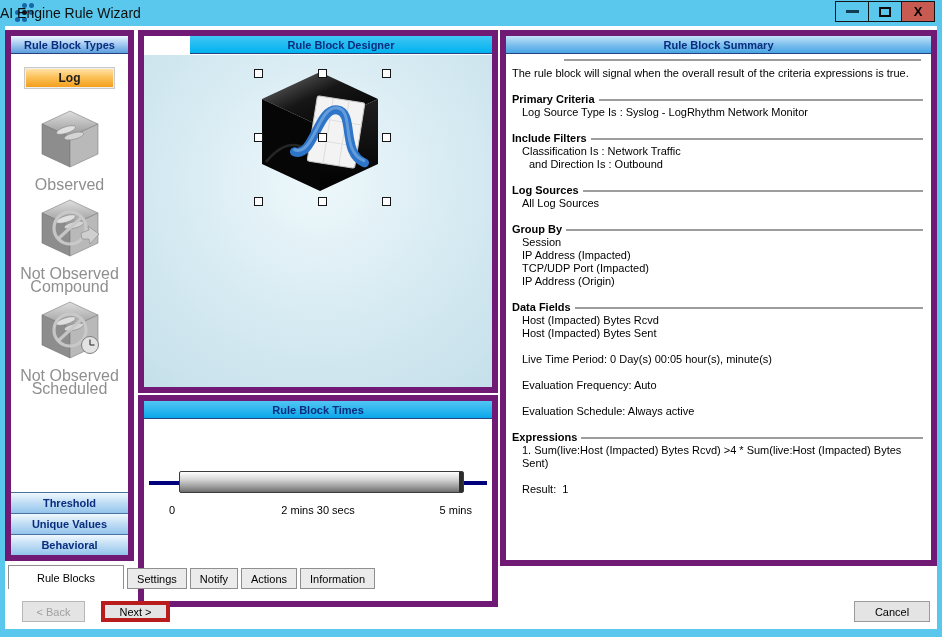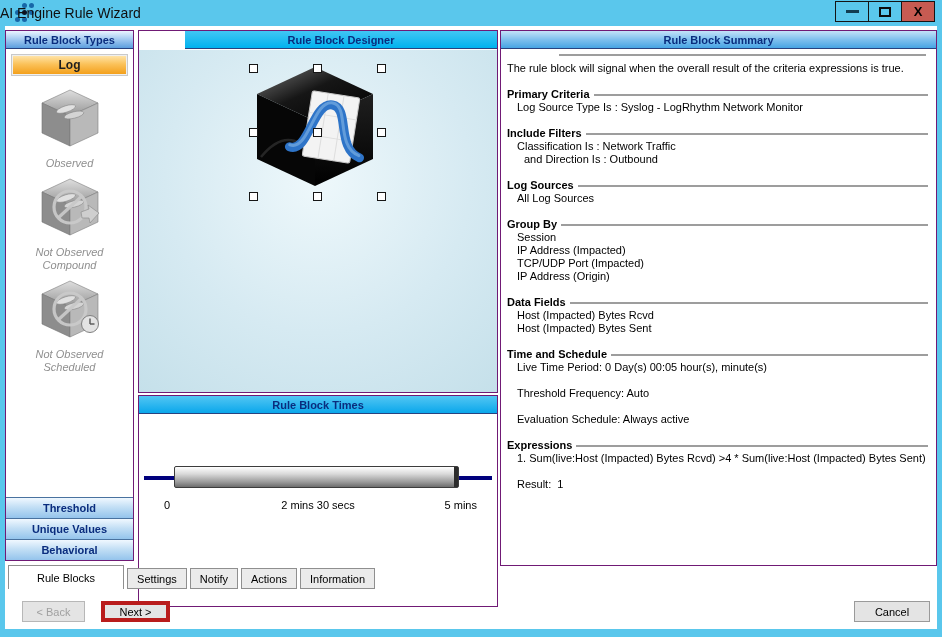--- a/index.html
+++ b/index.html
@@ -19,33 +19,33 @@
   .win-btn { width:34px; height:21px; border:1px solid #141414; margin-left:-1px;
              display:flex; align-items:center; justify-content:center; cursor:default; }
   .win-btn.close { background:#c75b52; }
   .glyph-min { width:13px; height:3px; background:#123d52; }
   .glyph-max { width:12px; height:10px; border:2px solid #0c0c0c; }
   .glyph-close { font-weight:bold; font-size:13px; color:#000; line-height:1; }
 
   
   .client { position:absolute; left:5px; top:26px; width:932px; height:603px; background:#ffffff; }
 
-  .panel { position:absolute; border:1px solid #701a75; background:#fff; }
+  .panel { position:absolute; border:6px solid #701a75; background:#fff; }
   .panel-header { height:18px; border-bottom:1px solid #28427f; display:flex; align-items:center;
                   justify-content:center; font-size:11px; font-weight:bold; color:#0a2d7e; }
 
   
   .left-panel  { left:0; top:4px; width:129px; height:531px; display:flex; flex-direction:column; }
   .lp-header   { background:linear-gradient(#eaf4ff 0%, #a8cdf2 45%, #5c9ede 100%); flex:0 0 18px; }
-  .log-btn { margin:6px; height:20px; flex:0 0 20px; background:linear-gradient(#ffe3a6 0%, #fbc25a 45%, #f3a01c 100%);
+  .log-btn { margin:14px; height:20px; flex:0 0 20px; background:linear-gradient(#ffe3a6 0%, #fbc25a 45%, #f3a01c 100%);
              border:1px solid #efefef; outline:1px solid #c9c9c9; font-size:12px; font-weight:bold; color:#1e1e1e;
              display:flex; align-items:center; justify-content:center; cursor:pointer; }
   .type-list { flex:1 1 auto; display:flex; flex-direction:column; align-items:center; padding-top:7px; overflow:hidden; }
   .type-item { display:flex; flex-direction:column; align-items:center; margin-bottom:7px; cursor:pointer; }
-  .type-label { font-size:11px; line-height:13px; color:#8f8f8f; text-align:center; margin-top:5px; max-width:118px;font-style:italic; }
+  .type-label { font-size:16px; line-height:13px; color:#8f8f8f; text-align:center; margin-top:5px; max-width:118px; }
   .cat-buttons { flex:0 0 auto; display:flex; flex-direction:column; }
   .cat-btn { height:21px; border-top:1px solid #49729f; background:linear-gradient(#f0f8ff 0%, #c3dff5 45%, #94c4ec 100%);
              font-size:11px; font-weight:bold; color:#0a2d7e; display:flex; align-items:center; justify-content:center; cursor:pointer; }
 
   
   .designer-panel { left:133px; top:4px; width:360px; height:363px;padding-left:46px; }
   .designer-header { background:linear-gradient(#41c6f4 0%, #00b2ef 100%); }
   .designer-body { position:absolute; left:0; top:19px; right:0; bottom:0;
                    background:radial-gradient(circle at 50% 38%, #eef8fb 0%, #d6eaf2 55%, #c5e0ea 100%); }
   .cube-wrap { position:absolute; left:112px; top:15px; width:128px; height:124px; }
@@ -286,27 +286,23 @@
             </div>
             <div class="sum-section">
               <div class="sum-title-row">
                 <span>Data Fields</span>
                 <div class="rule"></div>
               </div>
               <div class="sum-line ind-1">Host (Impacted) Bytes Rcvd</div>
               <div class="sum-line ind-1">Host (Impacted) Bytes Sent</div>
             </div>
             <div class="sum-section">
-              <div class="sum-title-row">
-                <span>Time and Schedule</span>
-                <div class="rule"></div>
-              </div>
               <div class="sum-line ind-1">Live Time Period: 0 Day(s) 00:05 hour(s), minute(s)</div>
               <div class="sum-line ind-1"></div>
-              <div class="sum-line ind-1">Threshold Frequency: Auto</div>
+              <div class="sum-line ind-1">Evaluation Frequency: Auto</div>
               <div class="sum-line ind-1"></div>
               <div class="sum-line ind-1">Evaluation Schedule: Always active</div>
             </div>
             <div class="sum-section">
               <div class="sum-title-row">
                 <span>Expressions</span>
                 <div class="rule"></div>
               </div>
               <div class="sum-line ind-1">1. Sum(live:Host (Impacted) Bytes Rcvd) &gt;4 * Sum(live:Host (Impacted) Bytes Sent)</div>
               <div class="sum-line ind-1"></div>

